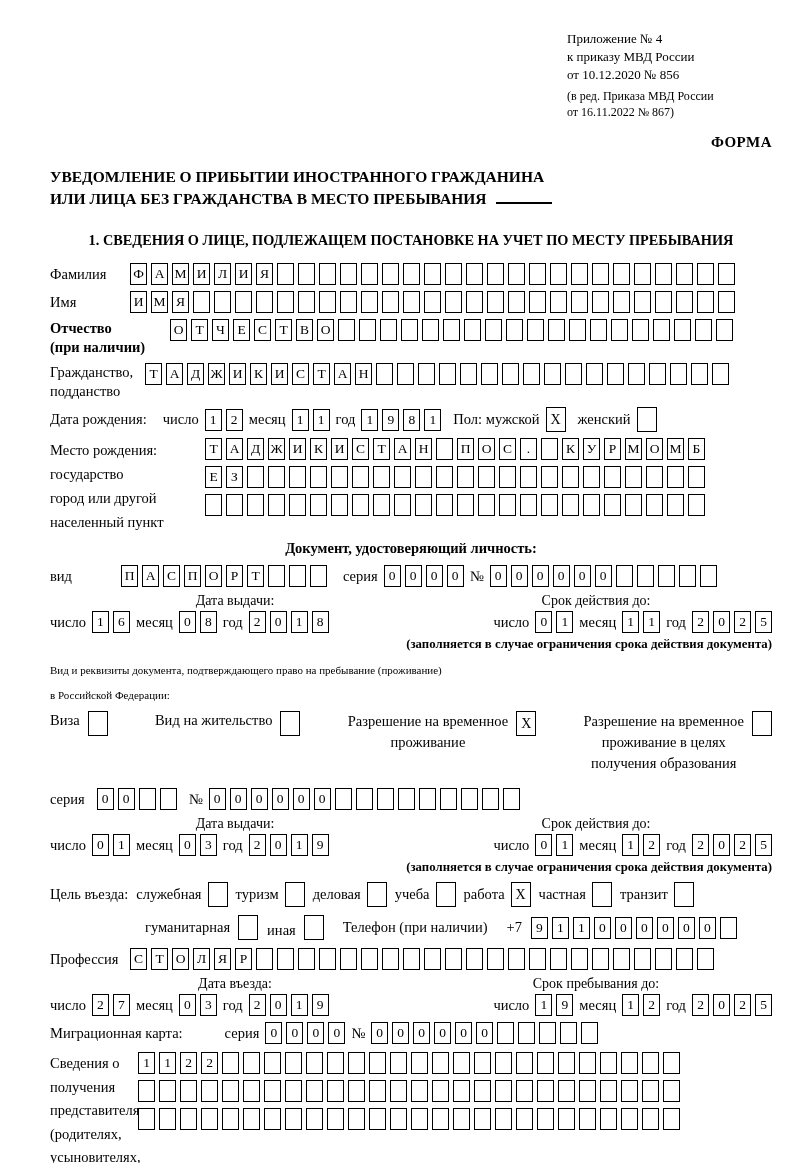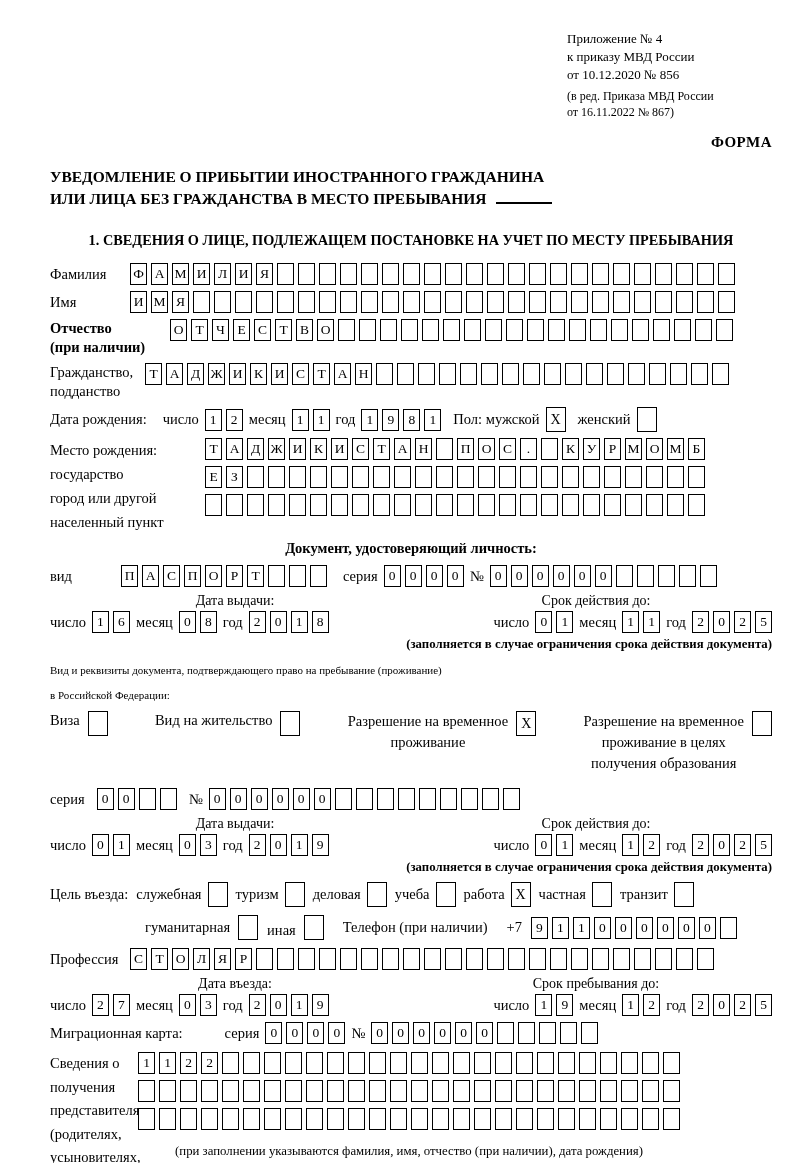--- a/index.html
+++ b/index.html
@@ -804,17 +804,16 @@
           <span class="cell"></span>
           <span class="cell"></span>
           <span class="cell"></span>
           <span class="cell"></span>
           <span class="cell"></span>
           <span class="cell"></span>
           <span class="cell"></span>
           <span class="cell"></span>
           <span class="cell"></span>
         </span>
-      <span class="legal-note">(при заполнении указываются фамилия, имя, отчество (при наличии), дата рождения)</span>
     </span>
   </div>
 
 </div>
 
 </body></html>

